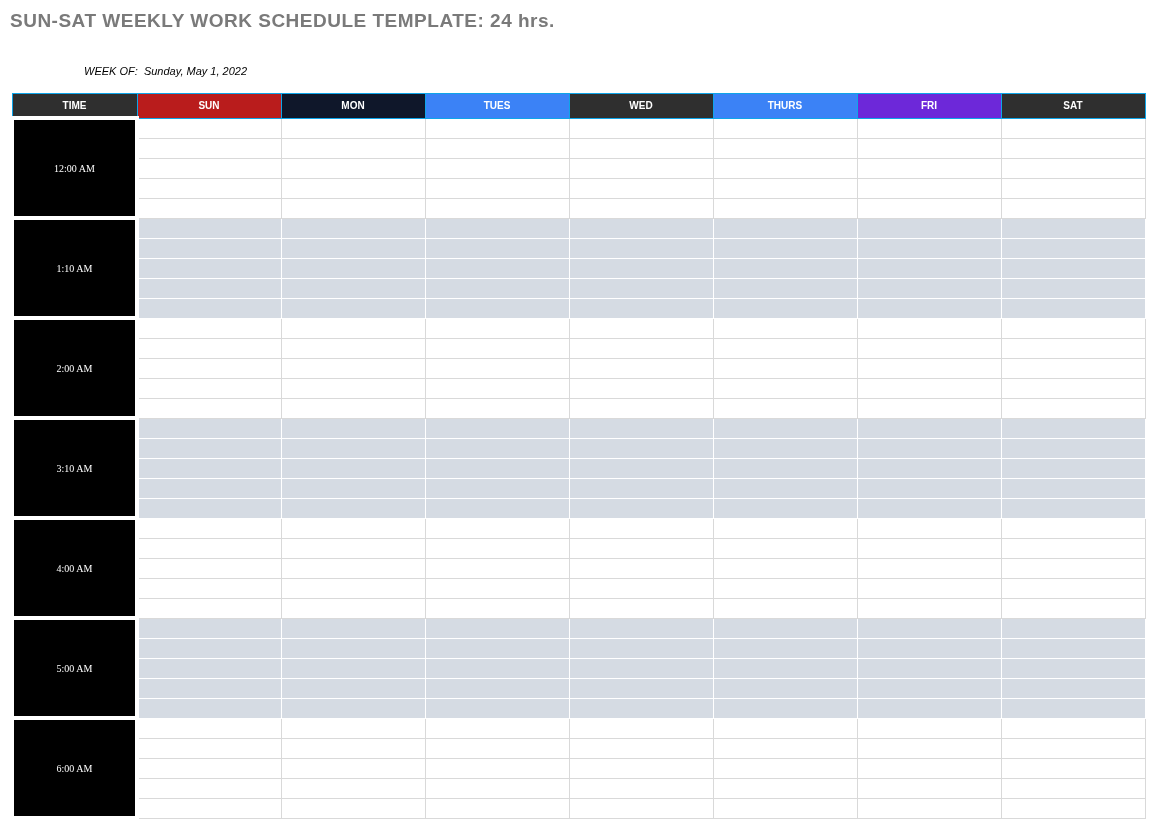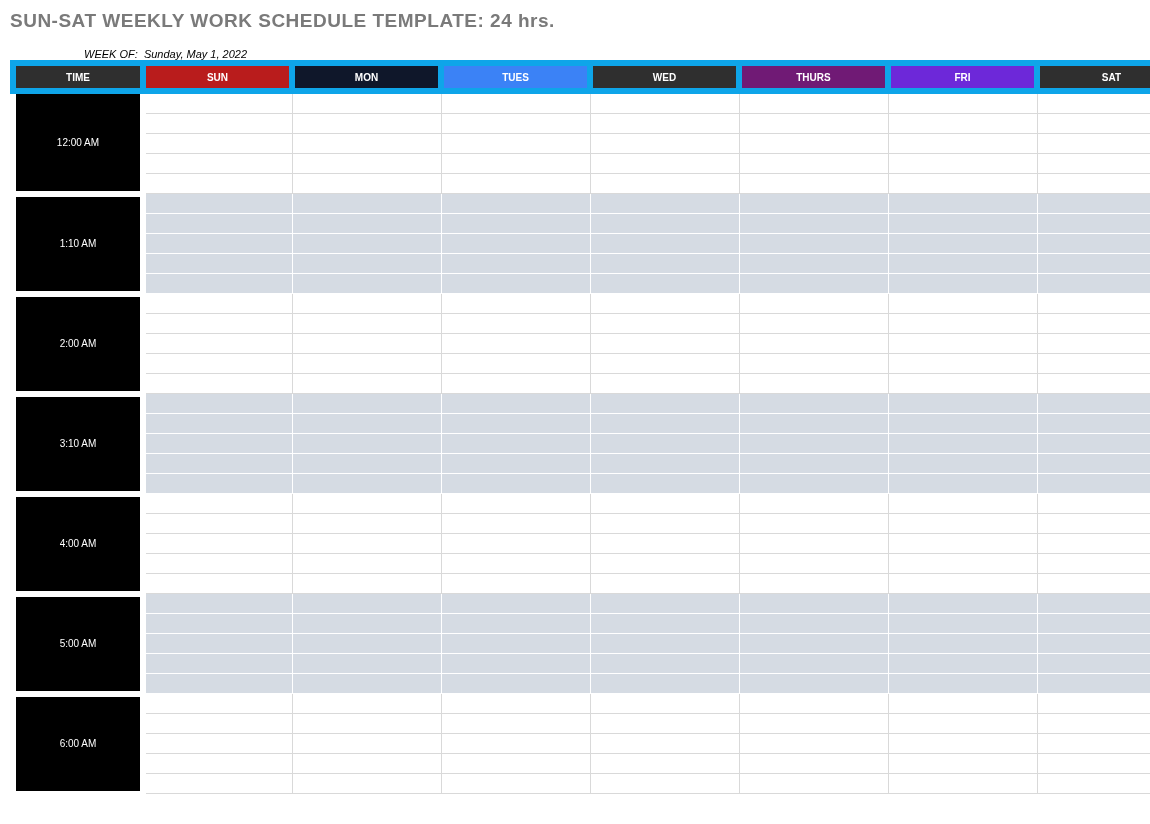--- a/index.html
+++ b/index.html
@@ -7,58 +7,59 @@
     padding: 10px;
     font-family: Arial, Helvetica, sans-serif;
     background: #ffffff;
     width: 1130px;
   }
   .title {
     font-size: 19px;
     font-weight: bold;
     color: #7a7a7a;
     letter-spacing: 0.5px;
-    margin-bottom: 16px;
+    margin-bottom: 33px;
   }
   .week-of {
     font-size: 11px;
     font-style: italic;
     color: #000000;
     margin-left: 74px;
-    margin-bottom: 0;
+    margin-bottom: 16px;
   }
   table.schedule {
     border-collapse: collapse;
     width: 1128px;
     table-layout: fixed;
   }
   table.schedule th {
     font-size: 10px;
     font-weight: bold;
     color: #ffffff;
     height: 22px;
-    border: 6px solid #0ea5e9;
+    border: 1px solid #0ea5e9;
     padding: 0;
   }
   th.col-time { width: 124px; background: #2f2f2f; }
   th.col-sun  { width: 143px; background: #b91c1c; }
   th.col-mon  { width: 143px; background: #0f172a; }
   th.col-tues { width: 143px; background: #3b82f6; }
   th.col-wed  { width: 143px; background: #2f2f2f; margin-left: 16px; }
-  th.col-thurs{ width: 143px; background: #701a75; }
+  th.col-thurs{ width: 143px; background: #3b82f6; }
   th.col-fri  { width: 143px; background: #6d28d9; }
   th.col-sat  { width: 143px; background: #2f2f2f; margin-left: 35px; }
   td.time-cell {
     background: #000000;
     color: #ffffff;
     font-size: 10px;
     text-align: center;
     vertical-align: middle;
-    border: 6px solid #1d4ed8;
+    border: 4px solid #1d4ed8;
     width: 124px;
+    font-family: Liberation Serif, serif;
   }
   td.slot {
     height: 19px;
     border: 1px solid #ffffff;
     padding: 0;
   }
   tr.band-white td.slot { background: #ffffff; border-color:#d9d9d9; }
   tr.band-grey  td.slot { background: #d5dbe3; border-color:#ffffff; }
   tr.band-white td.time-cell,
   tr.band-grey  td.time-cell { border-color:#ffffff; }

